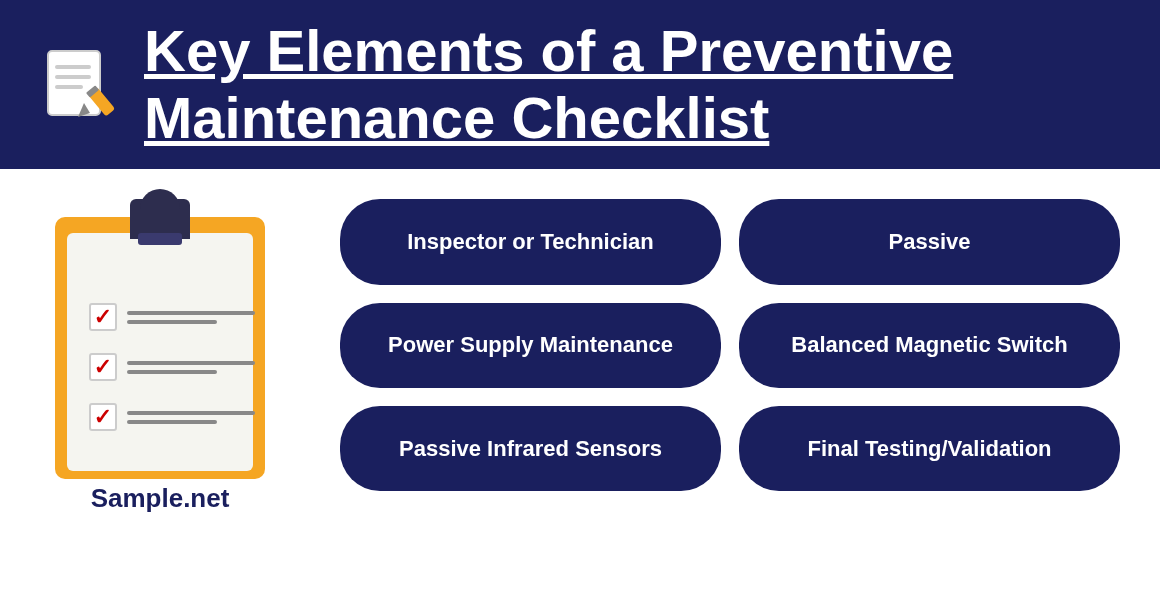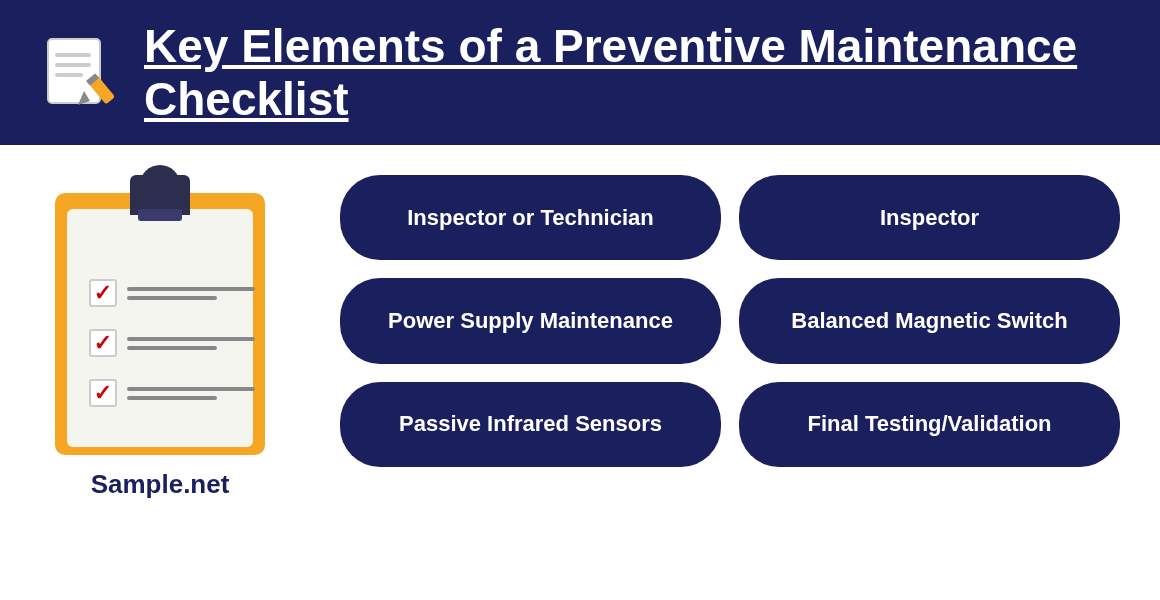--- a/index.html
+++ b/index.html
@@ -23,21 +23,21 @@
     }
 
     .header-icon {
       width: 80px;
       height: 80px;
       flex-shrink: 0;
     }
 
     .header-title {
       color: #ffffff;
-      font-size: 46px;
+      font-size: 58px;
       font-weight: 900;
       line-height: 1.15;
       text-decoration: underline;
       font-family: 'Arial Black', Arial, sans-serif;
     }
 
     
     .main {
       display: flex;
       width: 100%;
@@ -168,21 +168,21 @@
       background: #888888;
       border-radius: 2px;
       width: 100%;
     }
 
     .check-line.short {
       width: 70%;
     }
 
     .brand-label {
-      margin-top: 14px;
+      margin-top: 4px;
       font-size: 26px;
       font-weight: 900;
       color: #1a1f5e;
       font-family: 'Arial Black', Arial, sans-serif;
       text-align: right;
     }
 
     
     .right-panel {
       flex: 1;
@@ -270,20 +270,20 @@
         </div>
       </div>
 
       <div class="clipboard-clip"></div>
     </div>
     <div class="brand-label">Sample.net</div>
   </div>
 
   <div class="right-panel">
     <button class="checklist-btn">Inspector or Technician</button>
-    <button class="checklist-btn">Inspector</button>
+    <button class="checklist-btn">Passive</button>
     <button class="checklist-btn">Power Supply Maintenance</button>
     <button class="checklist-btn">Balanced Magnetic Switch</button>
     <button class="checklist-btn">Passive Infrared Sensors</button>
     <button class="checklist-btn">Final Testing/Validation</button>
   </div>
 
 </div>
 
 </body></html>

